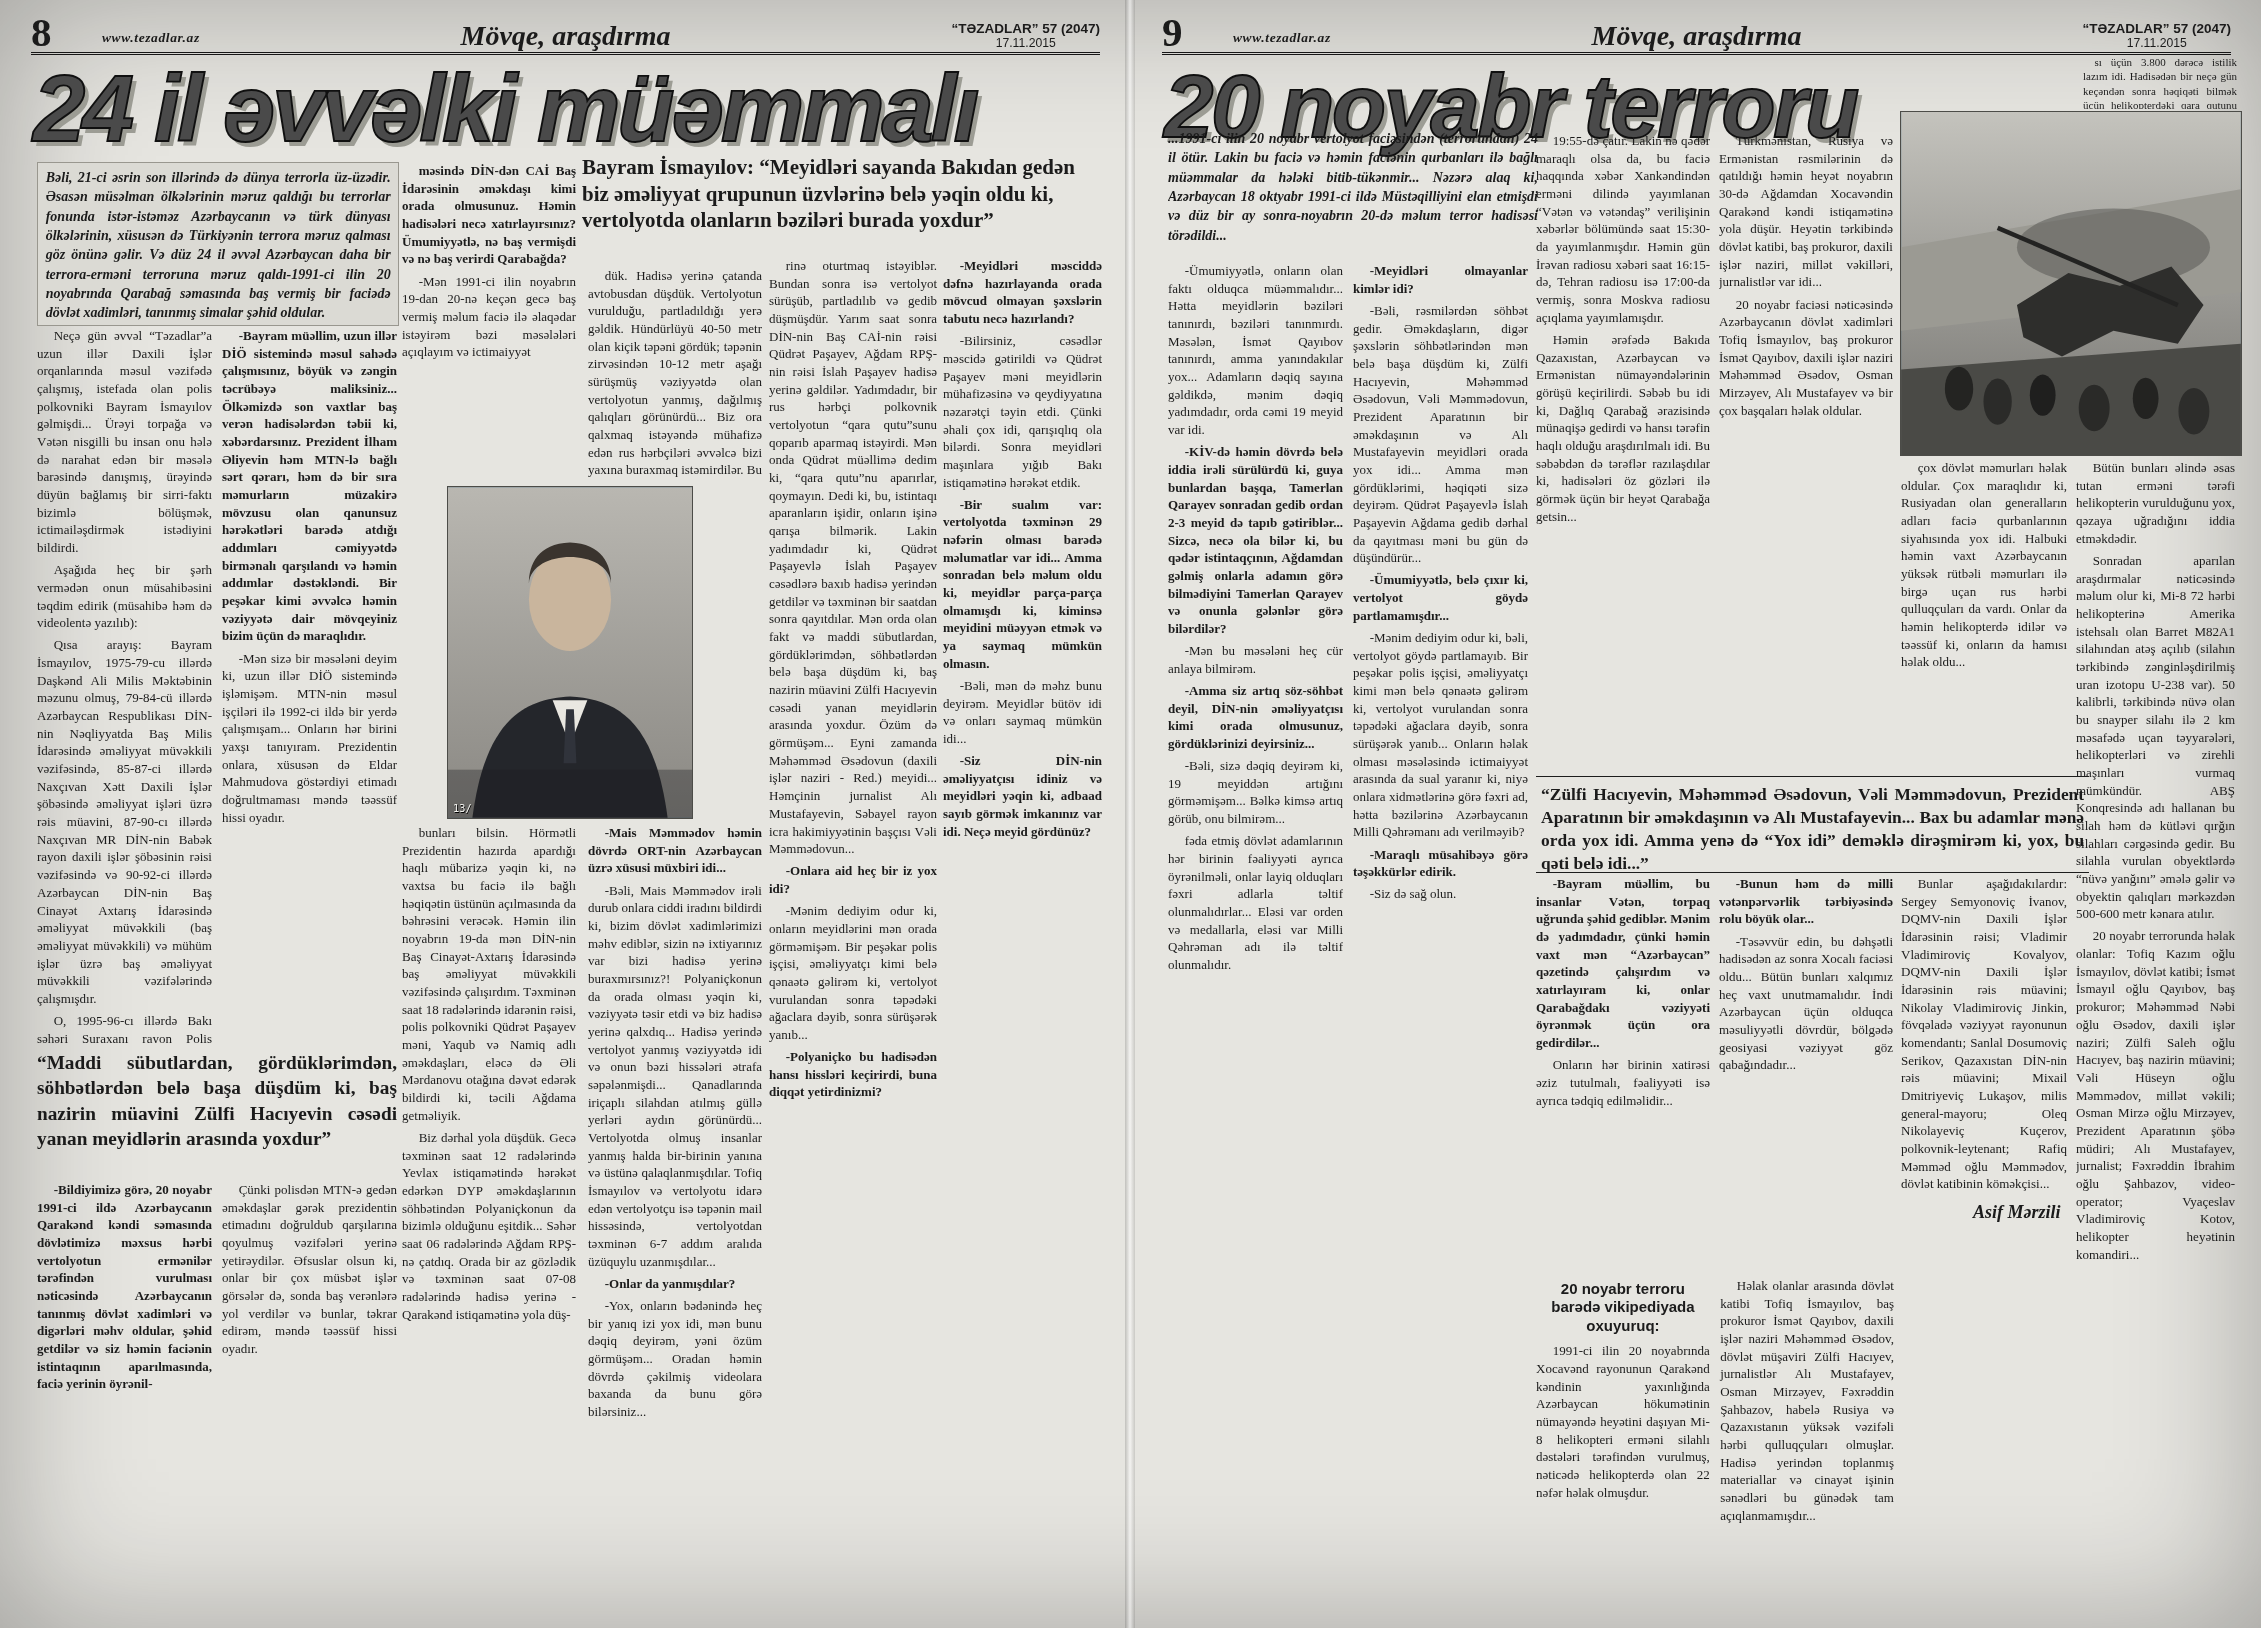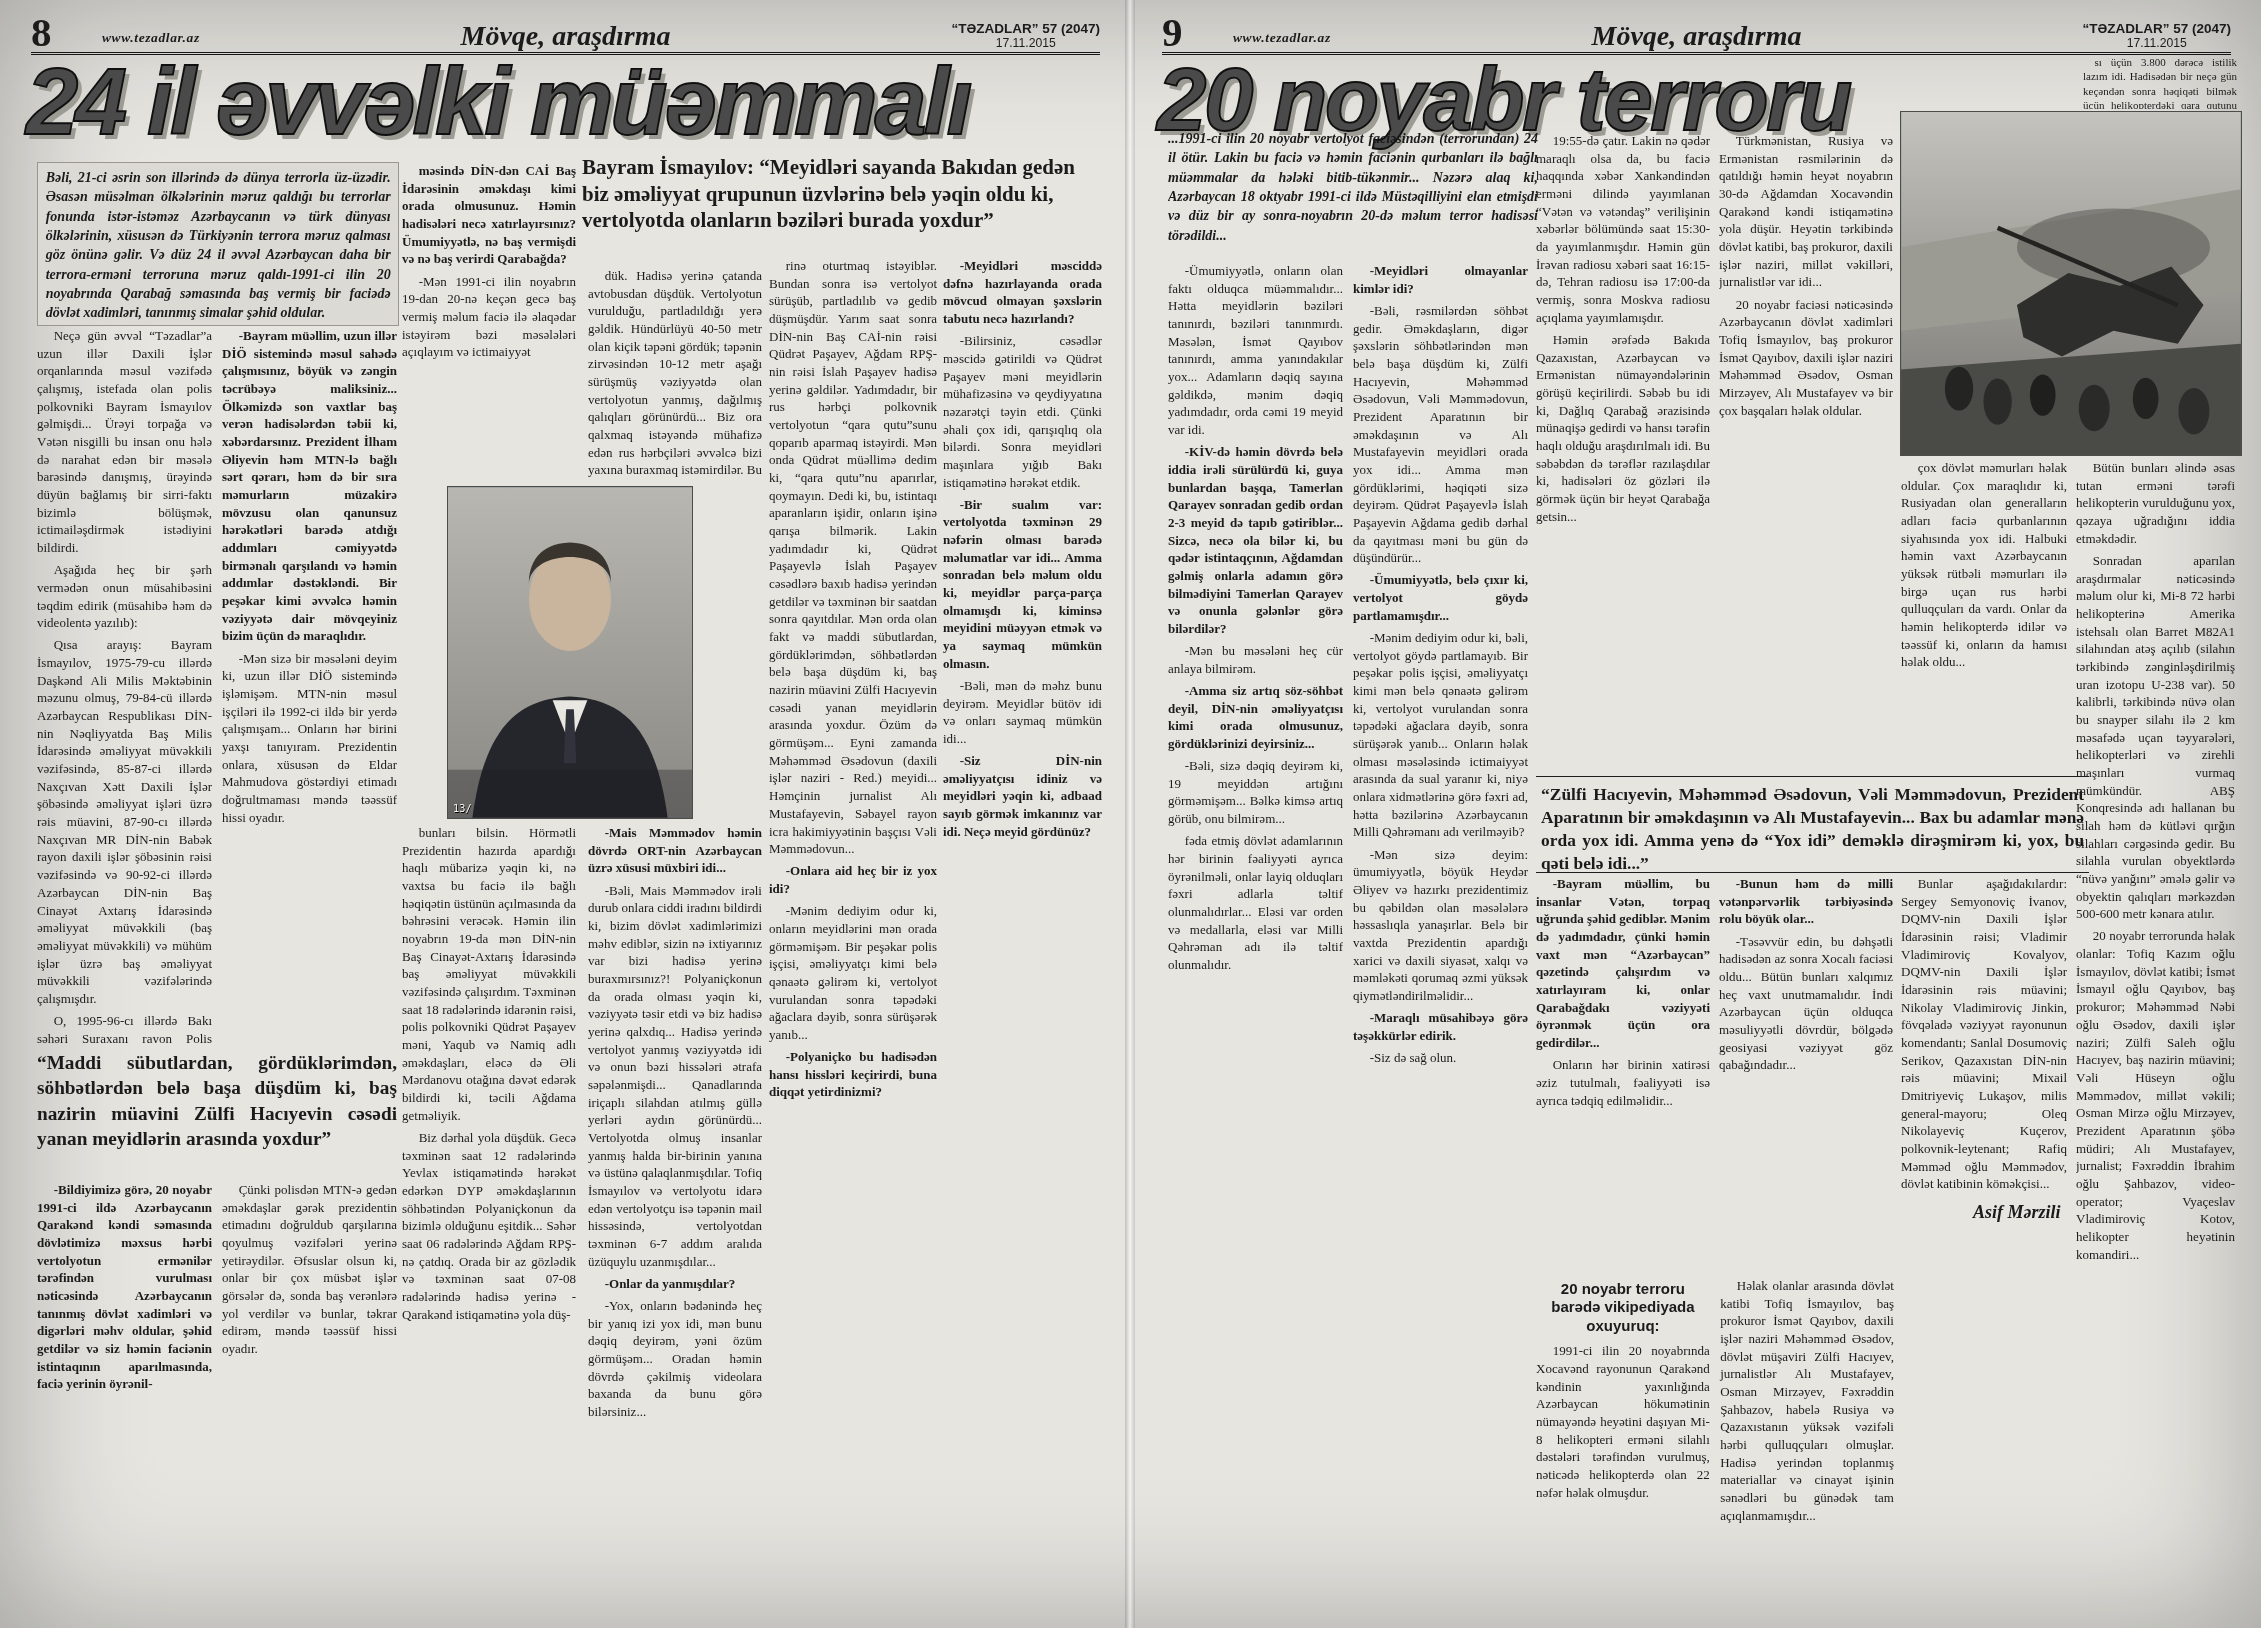--- a/index.html
+++ b/index.html
@@ -15,21 +15,21 @@
   .phead{position:absolute;top:10.3px;left:31px;right:31px;height:42px;
     border-bottom:3.9px double #161616;}
   .pno{position:absolute;left:0;bottom:1.3px;font:bold 41px/0.9 "Liberation Serif",serif;}
   .site{position:absolute;left:71px;bottom:6.4px;font:italic bold 13.5px "Liberation Serif",serif;letter-spacing:0.6px;}
   .sect{position:absolute;left:0;right:0;bottom:2.6px;text-align:center;
     font:italic bold 28px/1 "Liberation Serif",serif;}
   .mast{position:absolute;right:0;bottom:1.3px;text-align:center;
     font:bold 13.5px/1.15 "Liberation Sans",sans-serif;}
   .mast .date{font:normal 12.2px/1.2 "Liberation Sans",sans-serif;}
   
-  .headline{position:absolute;margin:0;white-space:nowrap;
+  .headline{position:absolute;margin:7px;white-space:nowrap;
     font-family:"Liberation Sans",sans-serif;font-style:italic;font-weight:bold;
     line-height:1;color:#4a4a4a;-webkit-text-stroke:1.9px #101010;
     text-shadow:4.5px 5.1px 0 #9c9c94;letter-spacing:-3.2px;}
   .hl8{left:26px;top:55px;font-size:94px;}
   .hl9{left:26px;top:55px;font-size:89px;letter-spacing:-2.6px;}
   
   .lead{position:absolute;font:bold italic 14px/1.38 "Liberation Serif",serif;
     text-align:justify;}
   .boxed{background:#dbdad4;border:0.6px solid #99978f;padding:5.1px 7.7px;}
   .ivhead{position:absolute;font:bold 21px/1.27 "Liberation Serif",serif;text-align:left;}
@@ -188,21 +188,20 @@
         <p>-Mən bu məsələni heç cür anlaya bilmirəm.</p>
         <p class="b">-Amma siz artıq söz-söhbət deyil, DİN-nin əməliyyatçısı kimi orada olmusunuz, gördüklərinizi deyirsiniz...</p>
         <p>-Bəli, sizə dəqiq deyirəm ki, 19 meyiddən artığını görməmişəm... Bəlkə kimsə artıq görüb, onu bilmirəm...</p>
         <p>fəda etmiş dövlət adamlarının hər birinin fəaliyyəti ayrıca öyrənilməli, onlar layiq olduqları fəxri adlarla təltif olunmalıdırlar... Eləsi var orden və medallarla, eləsi var Milli Qəhrəman adı ilə təltif olunmalıdır.</p>
       </div>
     <div class="col" style="left:222px;top:262px;width:175px;height:1338px">
         <p class="b">-Meyidləri olmayanlar kimlər idi?</p>
         <p>-Bəli, rəsmilərdən söhbət gedir. Əməkdaşların, digər şəxslərin söhbətlərindən mən belə başa düşdüm ki, Zülfi Hacıyevin, Məhəmməd Əsədovun, Vəli Məmmədovun, Prezident Aparatının bir əməkdaşının və Alı Mustafayevin meyidləri orada yox idi... Amma mən gördüklərimi, həqiqəti sizə deyirəm. Qüdrət Paşayevlə İslah Paşayevin Ağdama gedib dərhal da qayıtması məni bu gün də düşündürür...</p>
         <p class="b">-Ümumiyyətlə, belə çıxır ki, vertolyot göydə partlamamışdır...</p>
         <p>-Mənim dediyim odur ki, bəli, vertolyot göydə partlamayıb. Bir peşəkar polis işçisi, əməliyyatçı kimi mən belə qənaətə gəlirəm ki, vertolyot vurulandan sonra təpədəki ağaclara dəyib, sonra sürüşərək yanıb... Onların həlak olması məsələsində ictimaiyyət arasında da sual yaranır ki, niyə onlara xidmətlərinə görə fəxri ad, hətta bəzilərinə Azərbaycanın Milli Qəhrəmanı adı verilməyib?</p>
-        <p>-Mən sizə deyim: ümumiyyətlə, böyük Heydər Əliyev və hazırkı prezidentimiz bu qəbildən olan məsələlərə həssaslıqla yanaşırlar. Belə bir vaxtda Prezidentin apardığı xarici və daxili siyasət, xalqı və məmləkəti qorumaq əzmi yüksək qiymətləndirilməlidir...</p>
         <p class="b">-Maraqlı müsahibəyə görə təşəkkürlər edirik.</p>
         <p>-Siz də sağ olun.</p>
       </div>
     <div class="col" style="left:405px;top:132px;width:174px;height:639px">
         <p>19:55-də çatır. Lakin nə qədər maraqlı olsa da, bu faciə haqqında xəbər Xankəndindən erməni dilində yayımlanan “Vətən və vətəndaş” verilişinin xəbərlər bölümündə saat 15:30-da yayımlanmışdır. Həmin gün İrəvan radiosu xəbəri saat 16:15-də, Tehran radiosu isə 17:00-da vermiş, sonra Moskva radiosu açıqlama yayımlamışdır.</p>
         <p>Həmin ərəfədə Bakıda Qazaxıstan, Azərbaycan və Ermənistan nümayəndələrinin görüşü keçirilirdi. Səbəb bu idi ki, Dağlıq Qarabağ ərazisində münaqişə gedirdi və hansı tərəfin haqlı olduğu araşdırılmalı idi. Bu səbəbdən də tərəflər razılaşdılar ki, hadisələri öz gözləri ilə görmək üçün bir heyət Qarabağa getsin...</p>
       </div>
     <div class="col" style="left:588px;top:132px;width:174px;height:639px">
         <p>Türkmənistan, Rusiya və Ermənistan rəsmilərinin də qatıldığı həmin heyət noyabrın 30-də Ağdamdan Xocavəndin Qarakənd kəndi istiqamətinə yola düşür. Heyətin tərkibində dövlət katibi, baş prokuror, daxili işlər naziri, millət vəkilləri, jurnalistlər var idi...</p>
         <p>20 noyabr faciəsi nəticəsində Azərbaycanın dövlət xadimləri Tofiq İsmayılov, baş prokuror İsmət Qayıbov, daxili işlər naziri Məhəmməd Əsədov, Osman Mirzəyev, Alı Mustafayev və bir çox başqaları həlak oldular.</p>

